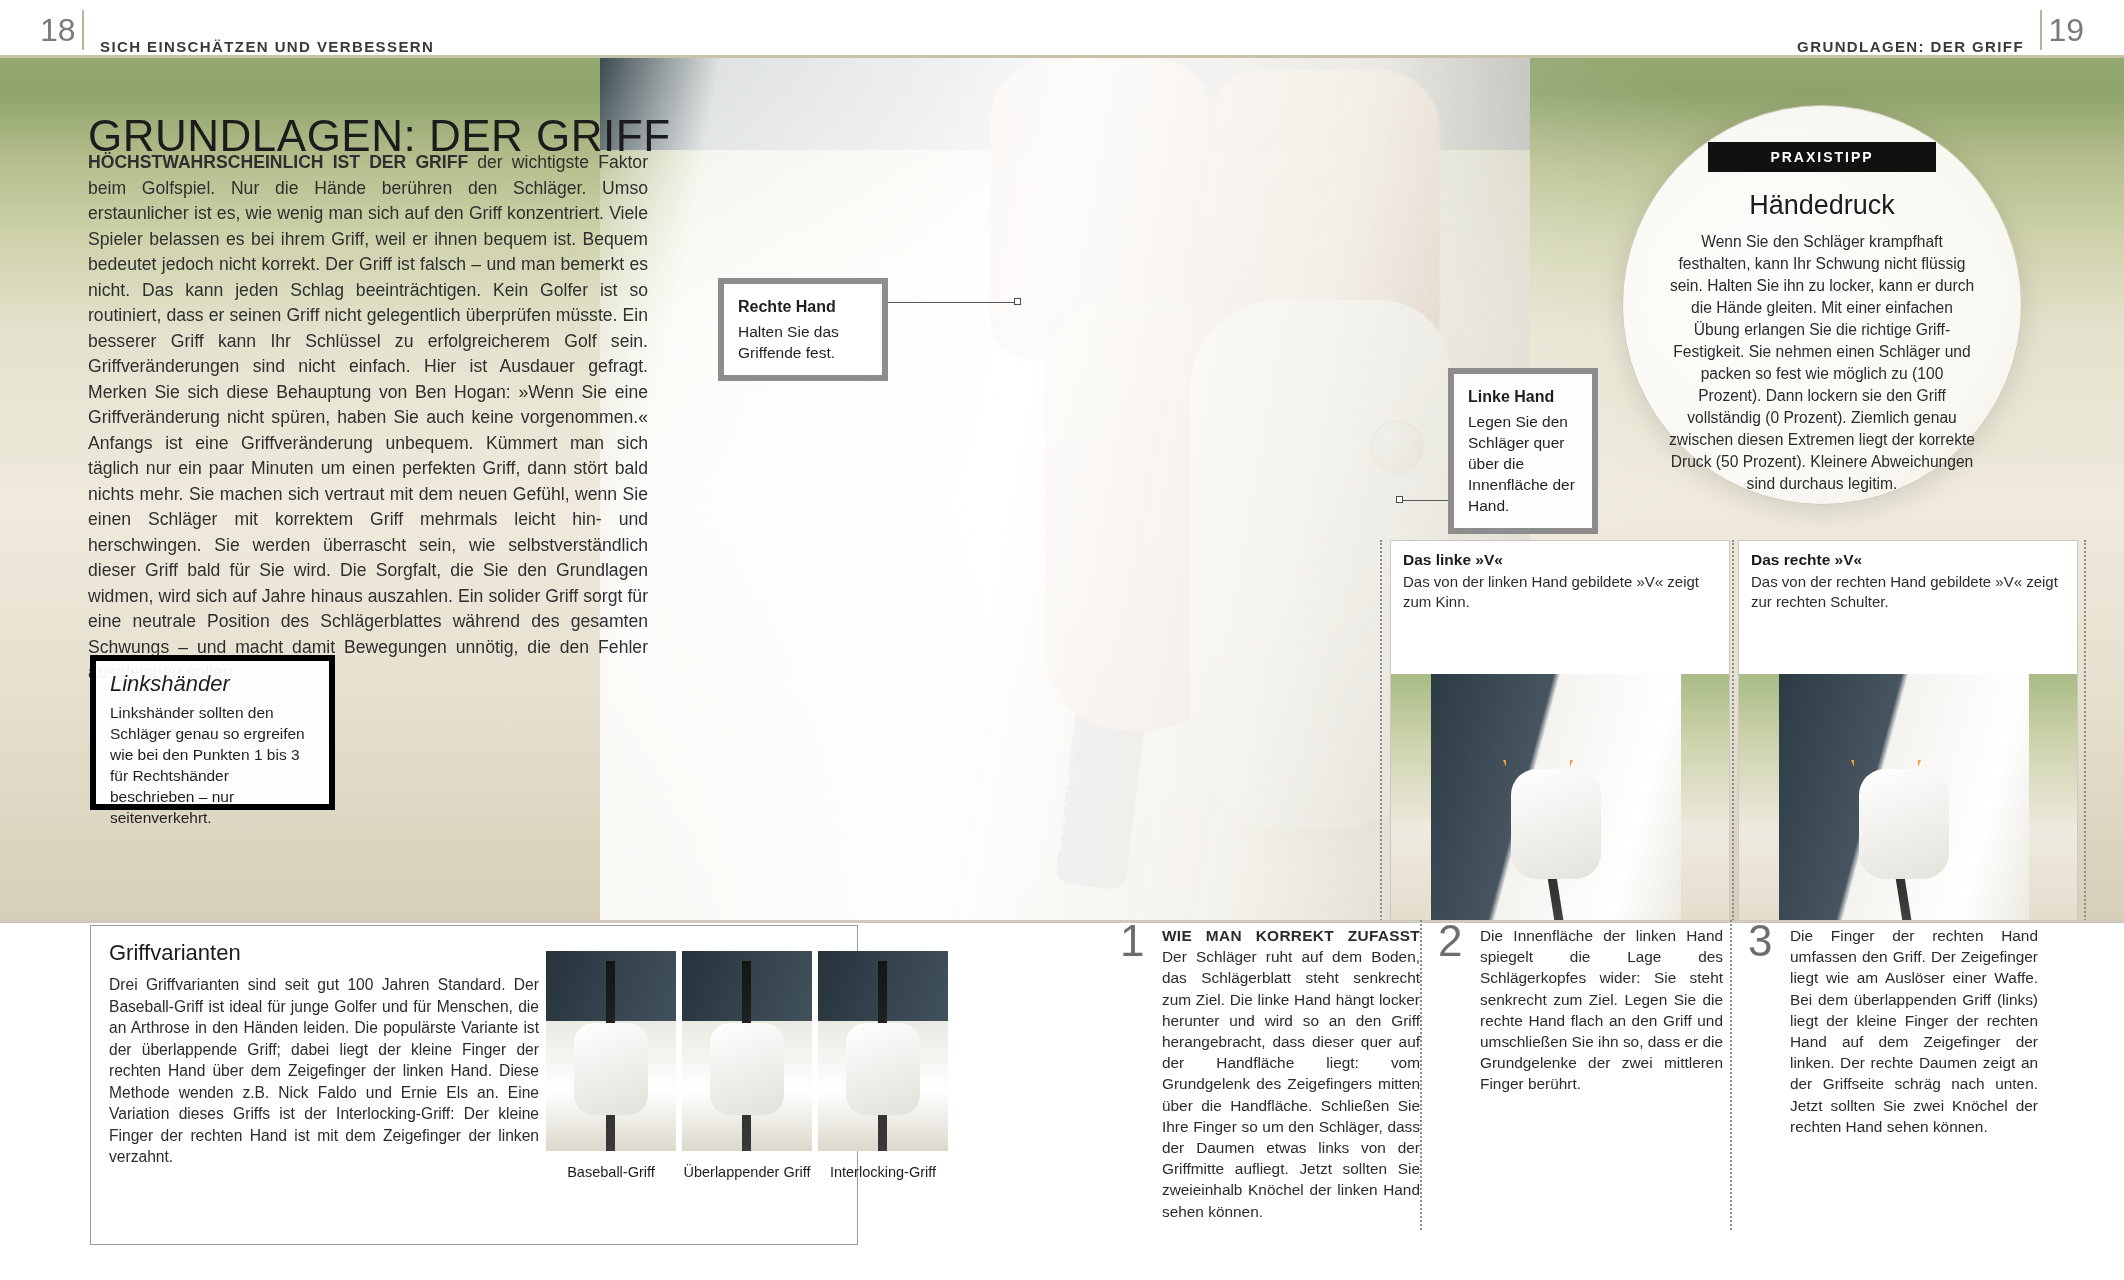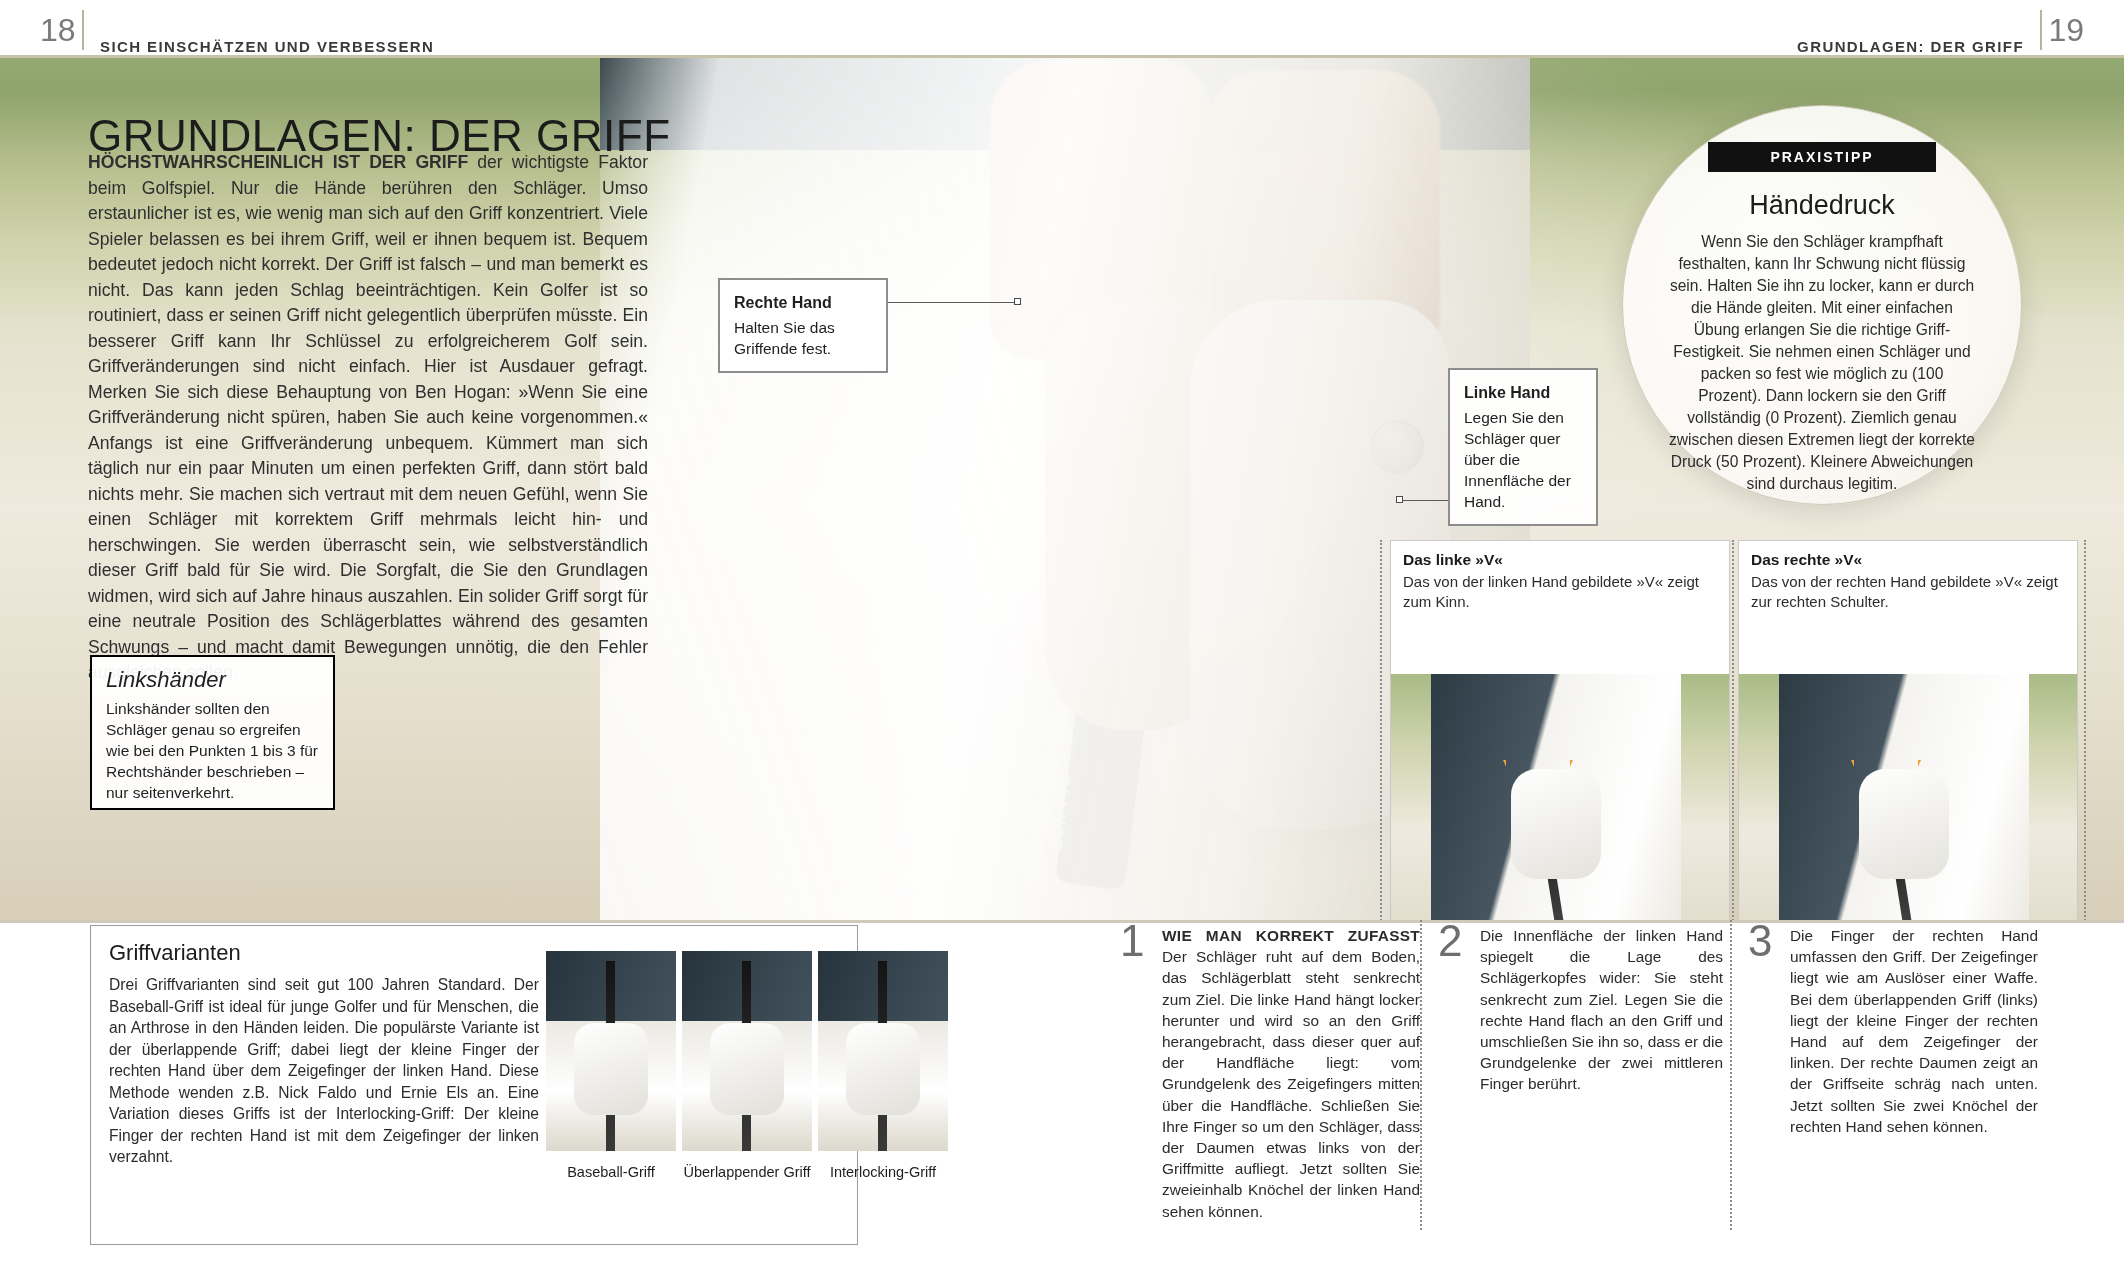--- a/index.html
+++ b/index.html
@@ -107,21 +107,21 @@
     font-size:44px; letter-spacing:.5px; color:#1c1c1c; font-weight:400;
   }
   .bodytext{
     position:absolute; left:88px; top:150px; width:560px;
     font-size:17.6px; line-height:25.5px; color:#2f2f2f; text-align:justify;
   }
   .bodytext .lead{ font-weight:bold; }
 
   
   .callout{
-    position:absolute; background:rgba(255,255,255,0.94); border:2px solid #000000;
+    position:absolute; background:rgba(255,255,255,0.94); border:6px solid #000000;
     padding:12px 14px; font-size:15.5px; line-height:21px; color:#1f1f1f;
   }
   .callout h4{ margin:0 0 4px 0; font-size:16px; font-weight:bold; }
   .callout p { margin:0; }
 
   .co-rechte { left:718px; top:278px; width:170px; border-color:#8d8d8d; }
   .co-linke  { left:1448px; top:368px; width:150px; border-color:#8d8d8d; }
   .co-links  { left:90px; top:655px; width:245px; height:155px; }
   .co-links h4{ font-size:22px; font-weight:400; margin-bottom:8px;font-style:italic; }
 

